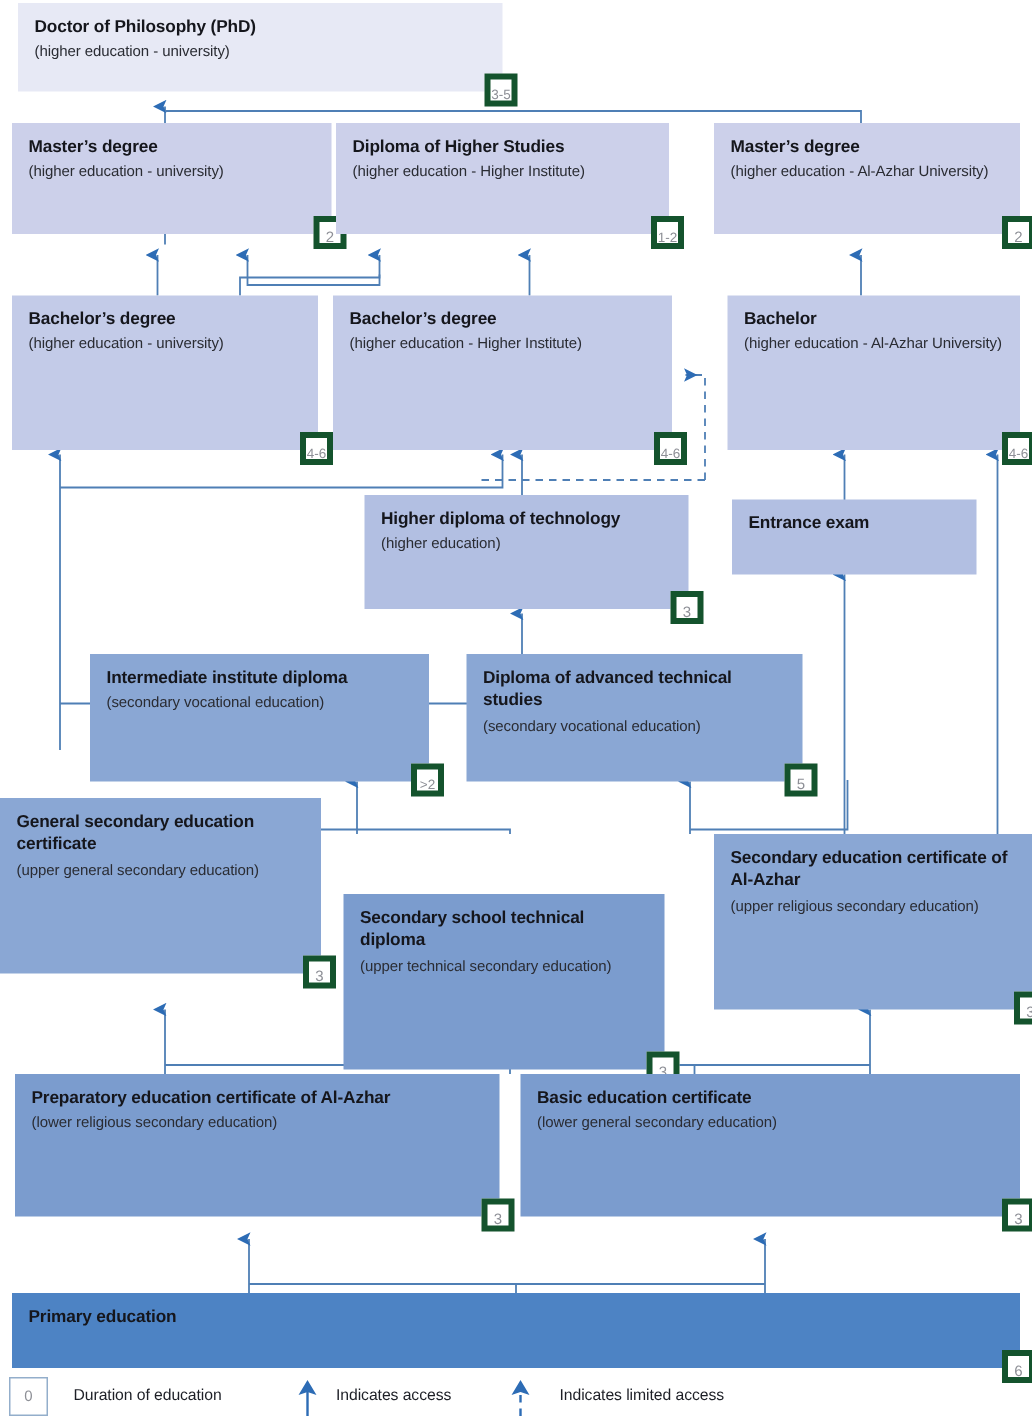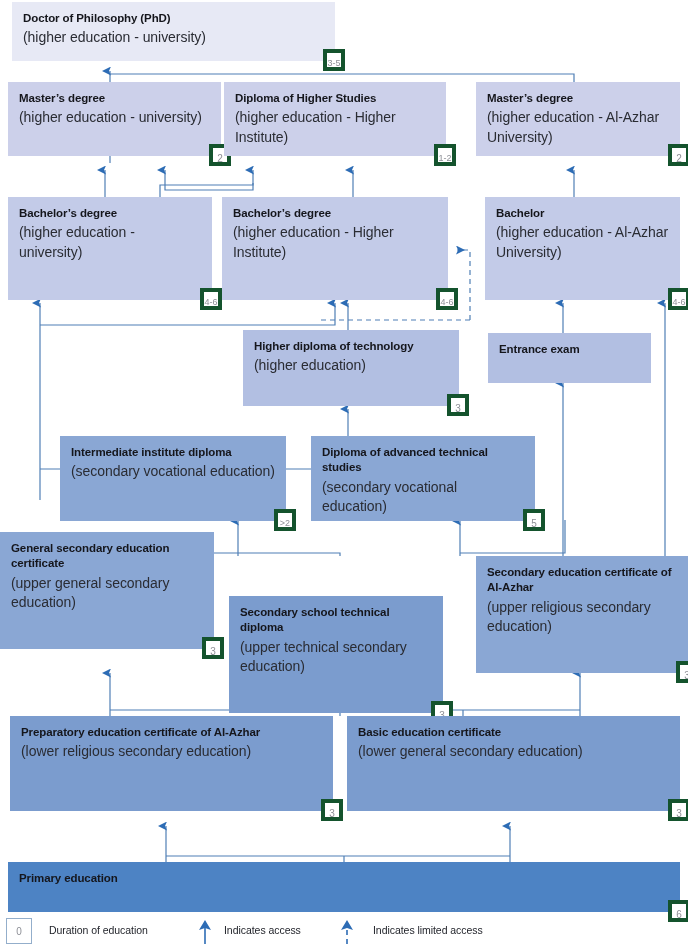--- a/index.html
+++ b/index.html
@@ -14,21 +14,21 @@
   .node{
     position:absolute;z-index:2;box-sizing:border-box;
     border:1px solid rgba(255,255,255,0.0);
     padding:8px 10px 4px 10px;
   }
   .node .title{
     font-size:11.5px;font-weight:bold;color:#15161c;line-height:1.33;
     letter-spacing:-0.1px;
   }
   .node .sub{
-    font-size:14px;color:#2a2c33;line-height:1.42;margin-top:2px;
+    font-size:10px;color:#2a2c33;line-height:1.42;margin-top:2px;
     letter-spacing:-0.05px;
   }
   .dur{
     position:absolute;right:-11px;bottom:-11px;
     width:22px;height:22px;line-height:21px;text-align:center;
     background:#ffffff;border:4px solid #14532d;color:#8d8f96;
     font-size:10px;z-index:5;box-sizing:border-box;
   }
   .dur.narrow{font-size:9px;}
 

